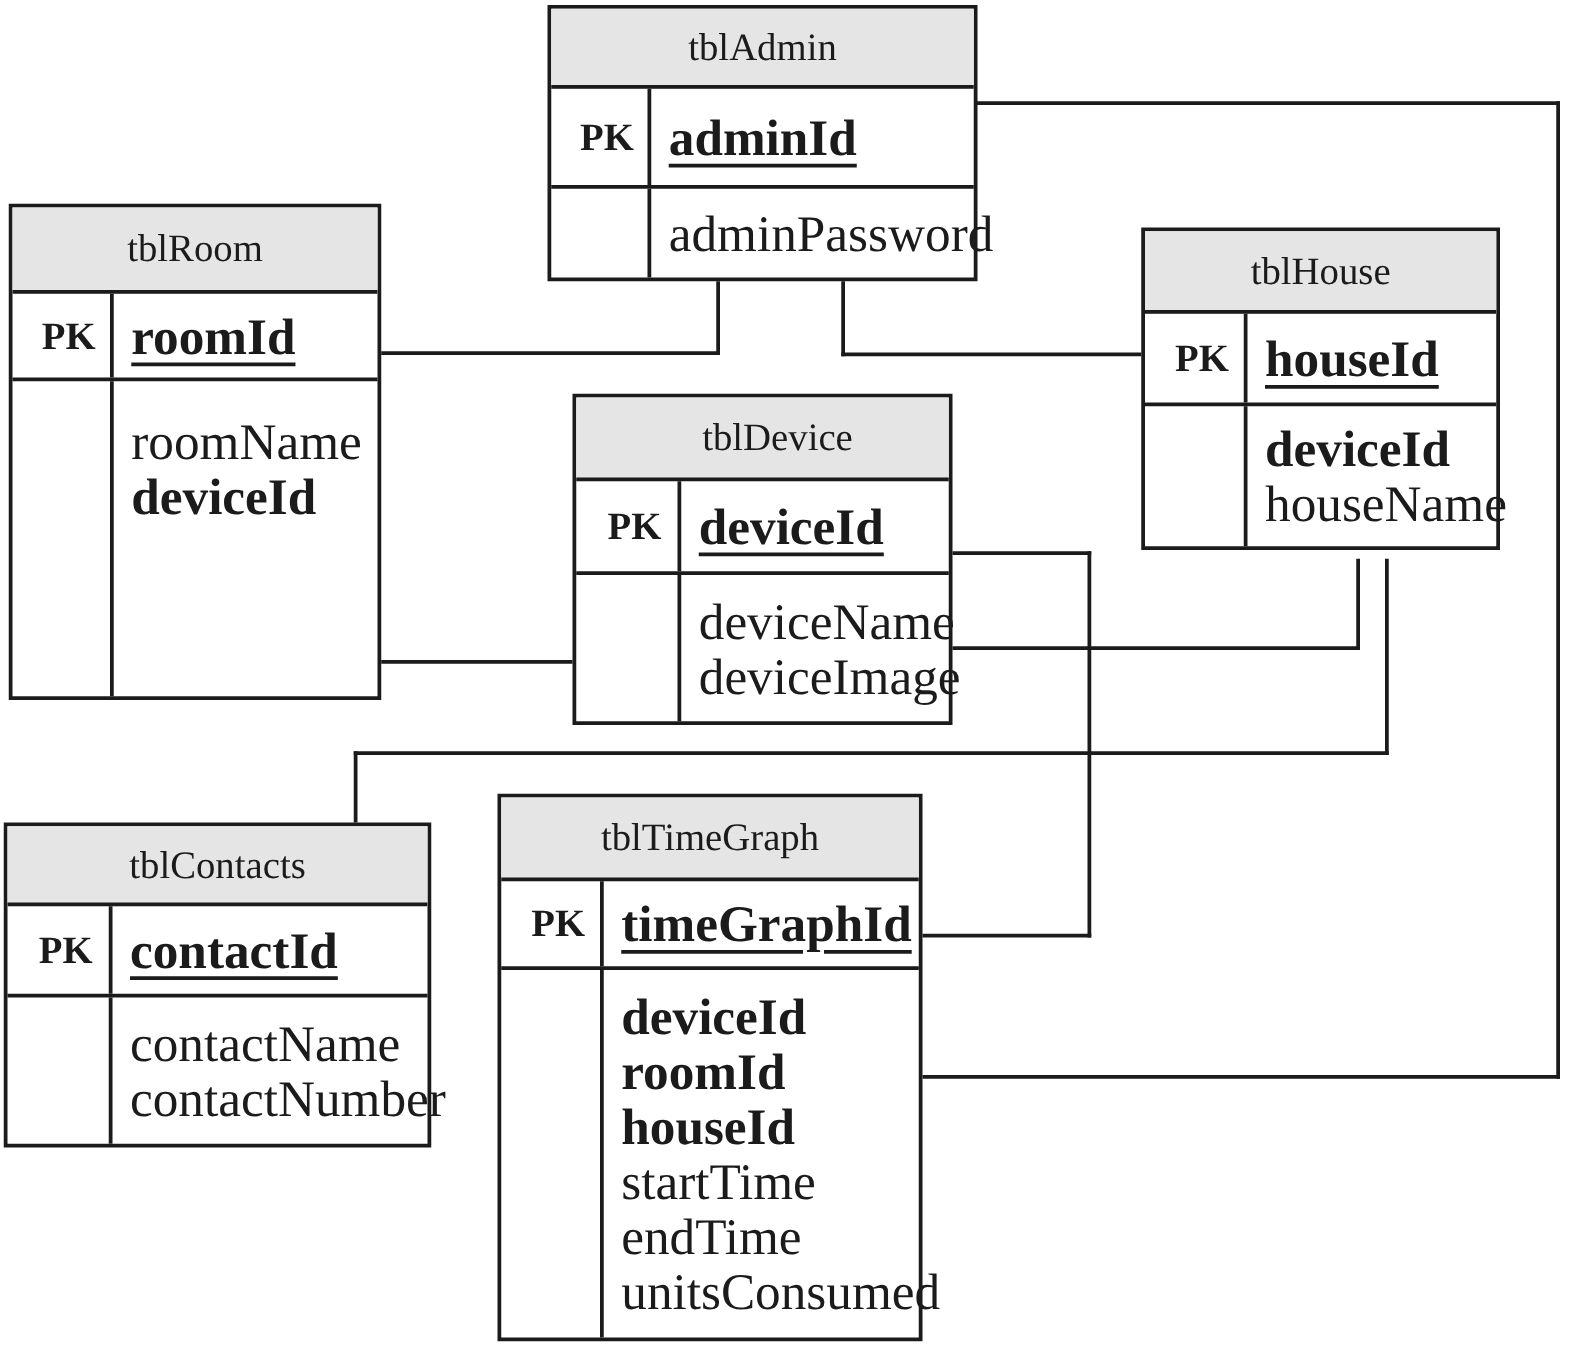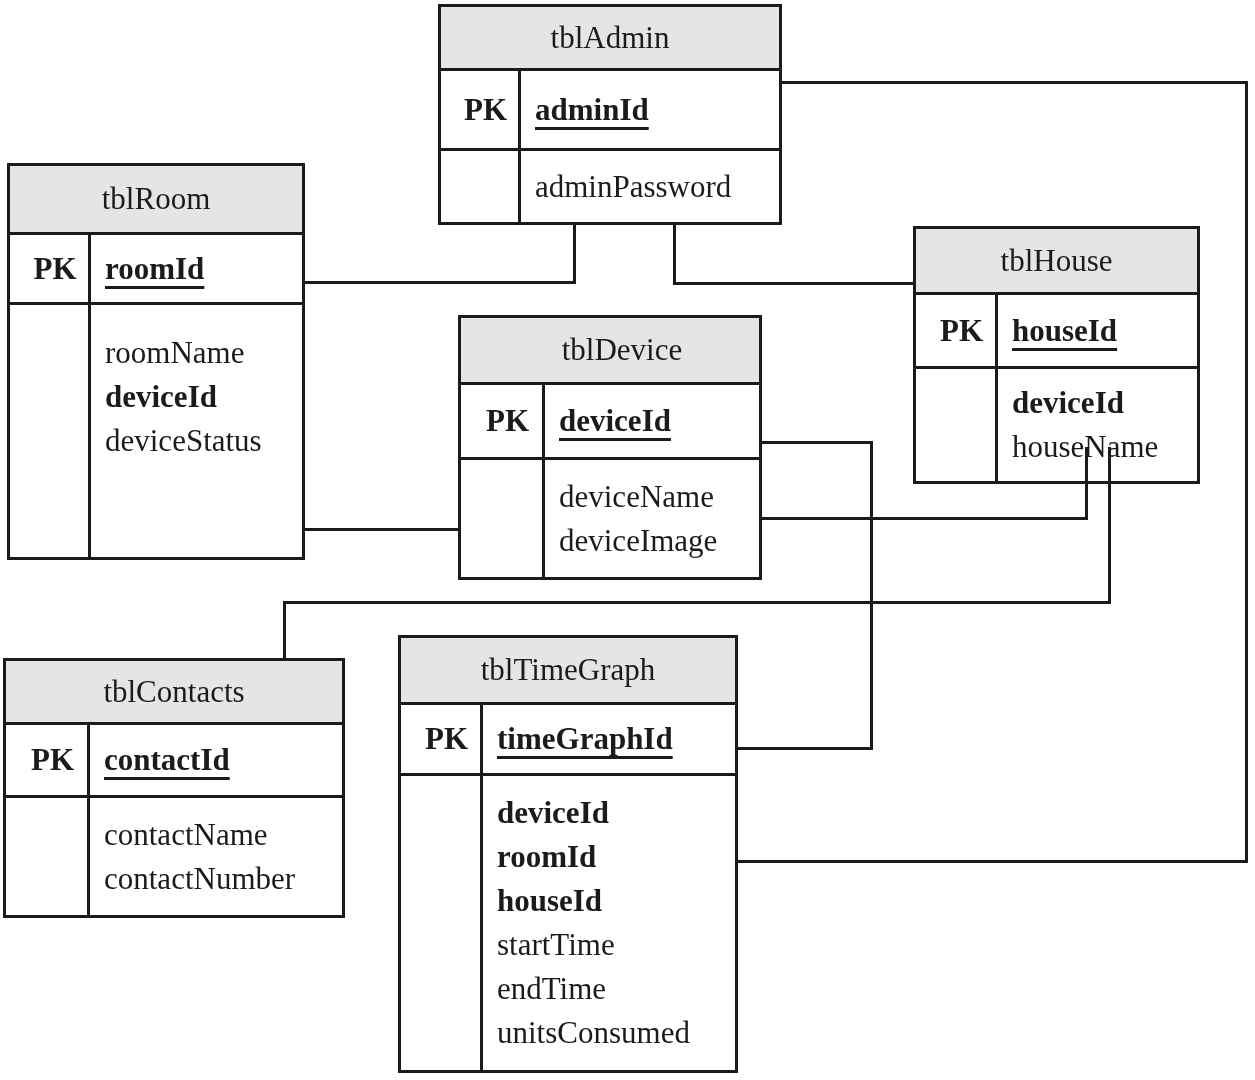--- a/index.html
+++ b/index.html
@@ -21,21 +21,21 @@
   .row{display:flex;box-sizing:border-box;flex:0 0 auto;}
   .pk-row{border-bottom:3px solid #1b1b1b;}
   .body-row{flex:1 1 auto;}
   .pk-cell{
     border-right:3px solid #1b1b1b;box-sizing:border-box;
     display:flex;align-items:center;justify-content:center;
     font-weight:bold;font-size:31px;flex:0 0 auto;padding-left:12px;
   }
   .field-cell{
     flex:1 1 auto;display:flex;flex-direction:column;justify-content:center;
-    padding-left:14px;font-size:31px;line-height:44px;box-sizing:border-box;border-radius:18px;
+    padding-left:14px;font-size:41px;line-height:44px;box-sizing:border-box;border-radius:18px;
   }
   .pk-field{
     font-weight:bold;
     text-decoration:underline;
     text-decoration-thickness:3px;
     text-underline-offset:7px;
   }
   .fk{font-weight:bold;}
   .line{position:absolute;background:#1b1b1b;}
 
@@ -44,21 +44,21 @@
   #t-admin    .tbl-header{height:64px;}
   #t-admin    .pk-row{height:80px;}
   #t-admin    .pk-cell{width:80px;}
 
   #t-room    {left:7px;  top:163px;width:298px;height:397px;}
   #t-room     .tbl-header{height:69px;}
   #t-room     .pk-row{height:70px;}
   #t-room     .pk-cell{width:81px;}
   #t-room     .body-row .field-cell{justify-content:flex-start;padding-top:26px;}
 
-  #t-house   {left:913px;top:182px;width:287px;height:258px;margin-top:44px;}
+  #t-house   {left:913px;top:182px;width:287px;height:258px;}
   #t-house    .tbl-header{height:66px;}
   #t-house    .pk-row{height:74px;}
   #t-house    .pk-cell{width:82px;}
 
   #t-device  {left:458px;top:315px;width:304px;height:265px;}
   #t-device   .tbl-header{height:67px;padding-left:24px;}
   #t-device   .pk-row{height:75px;}
   #t-device   .pk-cell{width:84px;}
 
   #t-contacts{left:3px;  top:658px;width:342px;height:260px;}
@@ -98,21 +98,20 @@
       <div class="pk-cell">PK</div>
       <div class="field-cell">
           <span class="pk-field">roomId</span>
         </div>
     </div>
     <div class="row body-row">
       <div class="pk-cell"></div>
       <div class="field-cell">
         <div>roomName</div>
         <div class="fk">deviceId</div>
-        <div>deviceStatus</div>
       </div>
     </div>
   </div>
 
   <div class="tbl" id="t-house">
     <div class="tbl-header">tblHouse</div>
     <div class="row pk-row">
       <div class="pk-cell">PK</div>
       <div class="field-cell">
           <span class="pk-field">houseId</span>

